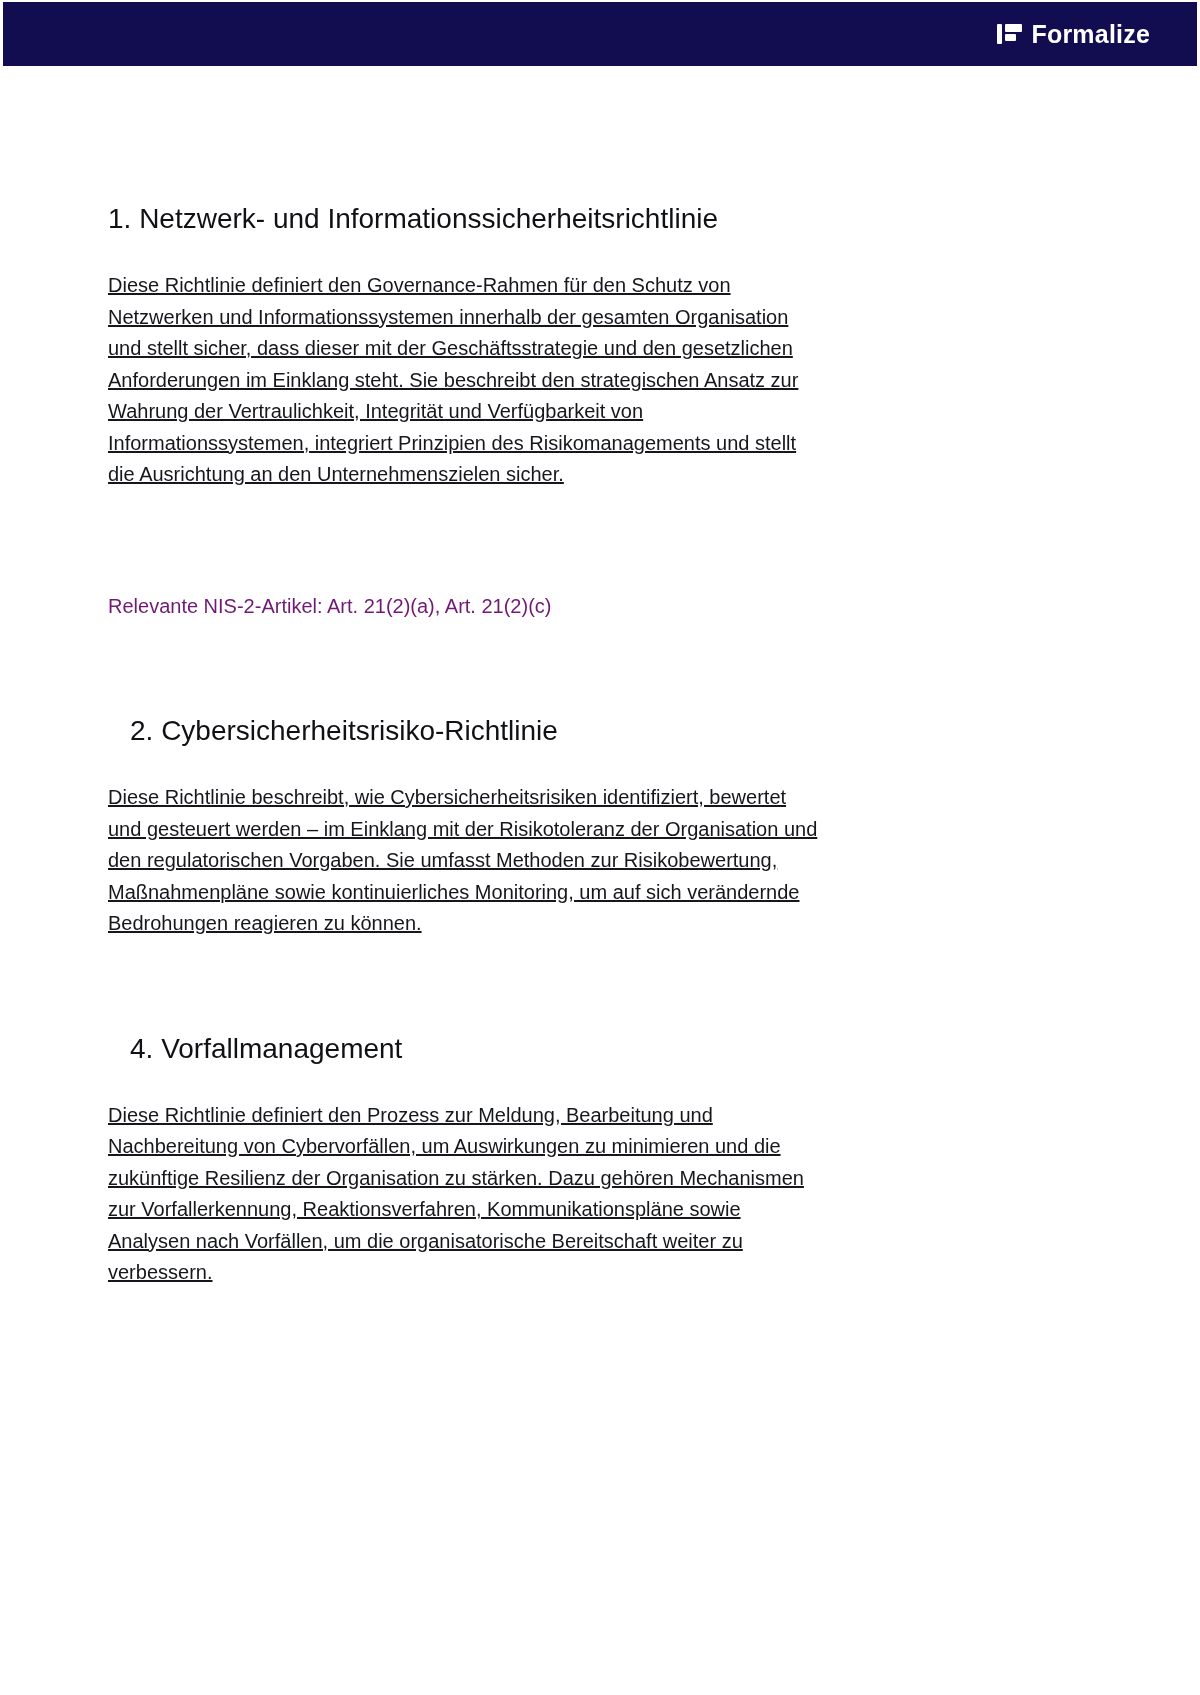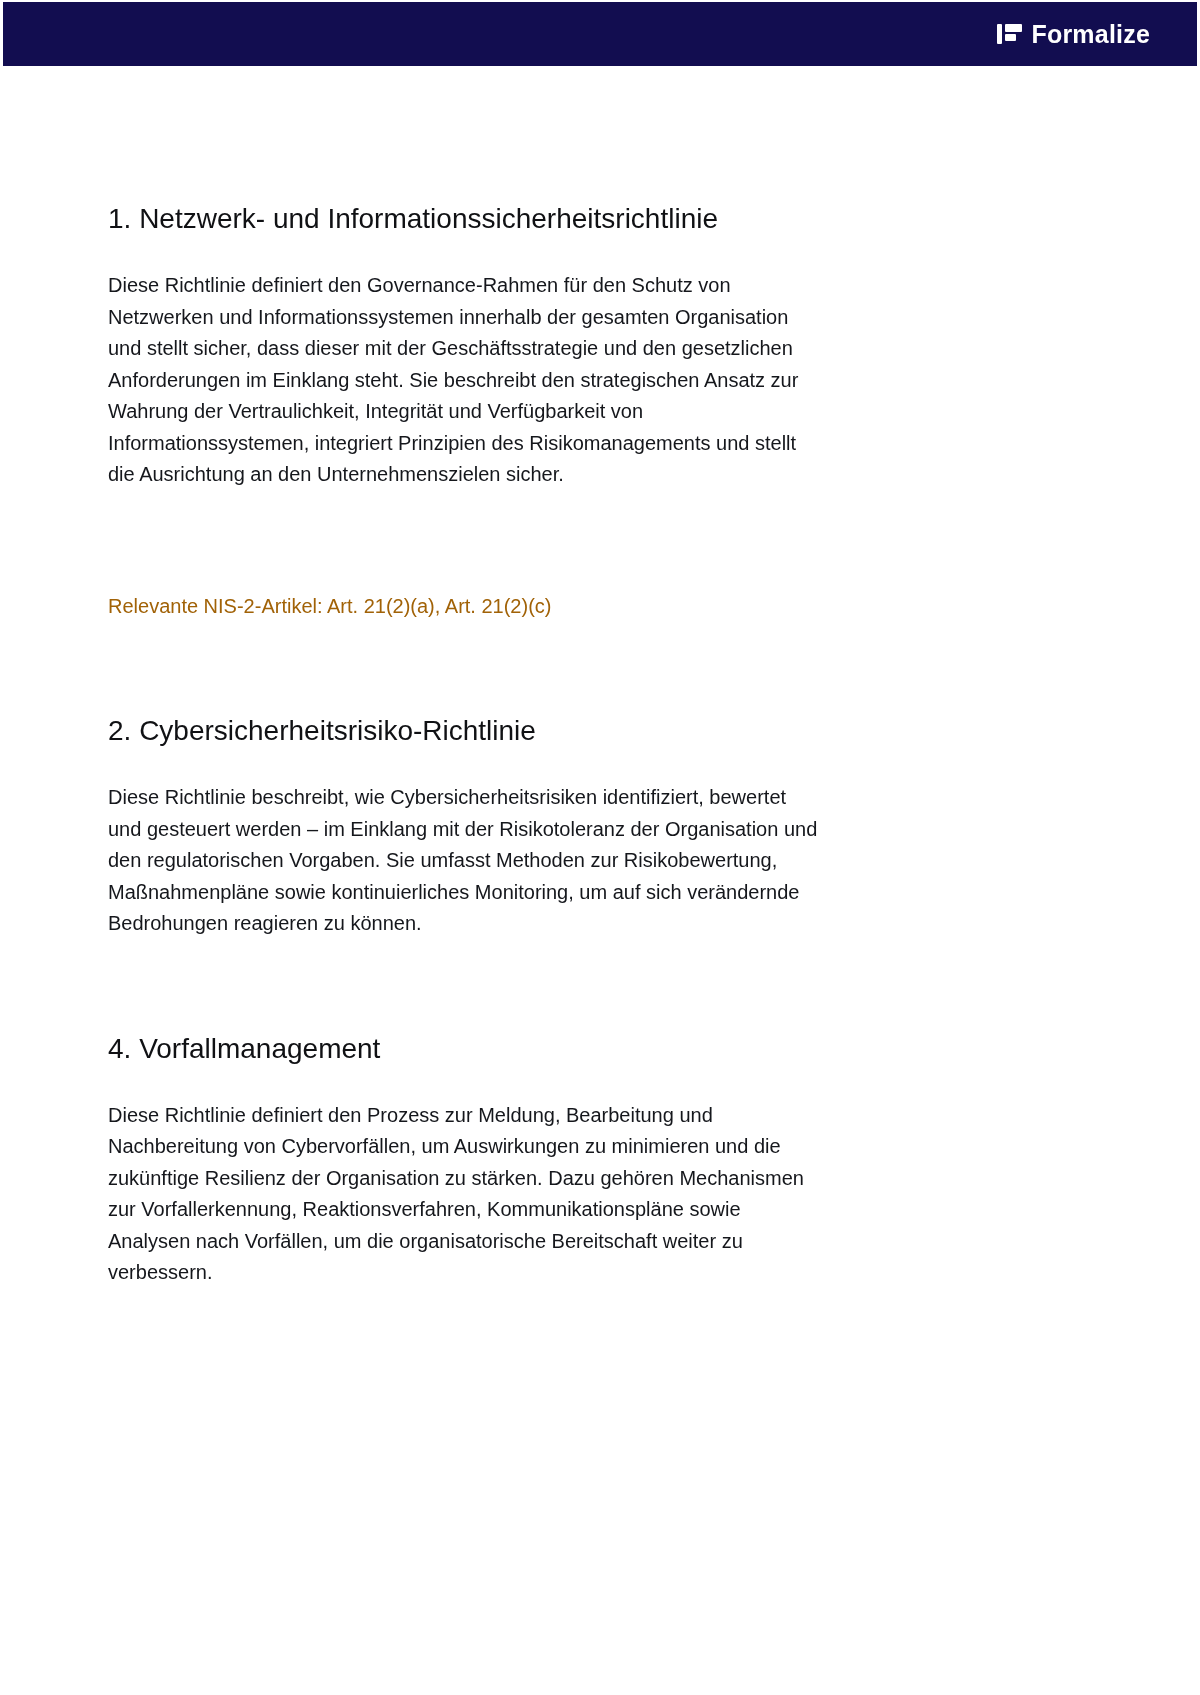--- a/index.html
+++ b/index.html
@@ -71,34 +71,36 @@
   }
   .policy-section .section-title {
     margin: 0;
     font-size: 28px;
     line-height: 34px;
     font-weight: 500;
     color: #101114;
   }
   .policy-section + .policy-section .section-title {
     margin-top: 92px;
+    margin-left: 22px;
   }
   .policy-section .section-body {
     margin: 34px 0 0 0;
     font-size: 20px;
     line-height: 31.5px;
     max-width: 940px;
     white-space: pre-line;
     color: #15171c;
+    text-decoration: underline;
   }
   .policy-section .section-articles {
     margin: 100px 0 0 0;
     font-size: 20px;
     line-height: 31.5px;
-    color: #a16207;
+    color: #701a75;
   }
 </style>
 </head>
 <body>
 
 <header class="app-header">
   <div class="brand">
     <span class="logo-icon">
       <span class="v-bar"></span>
       <span class="h-bars">

